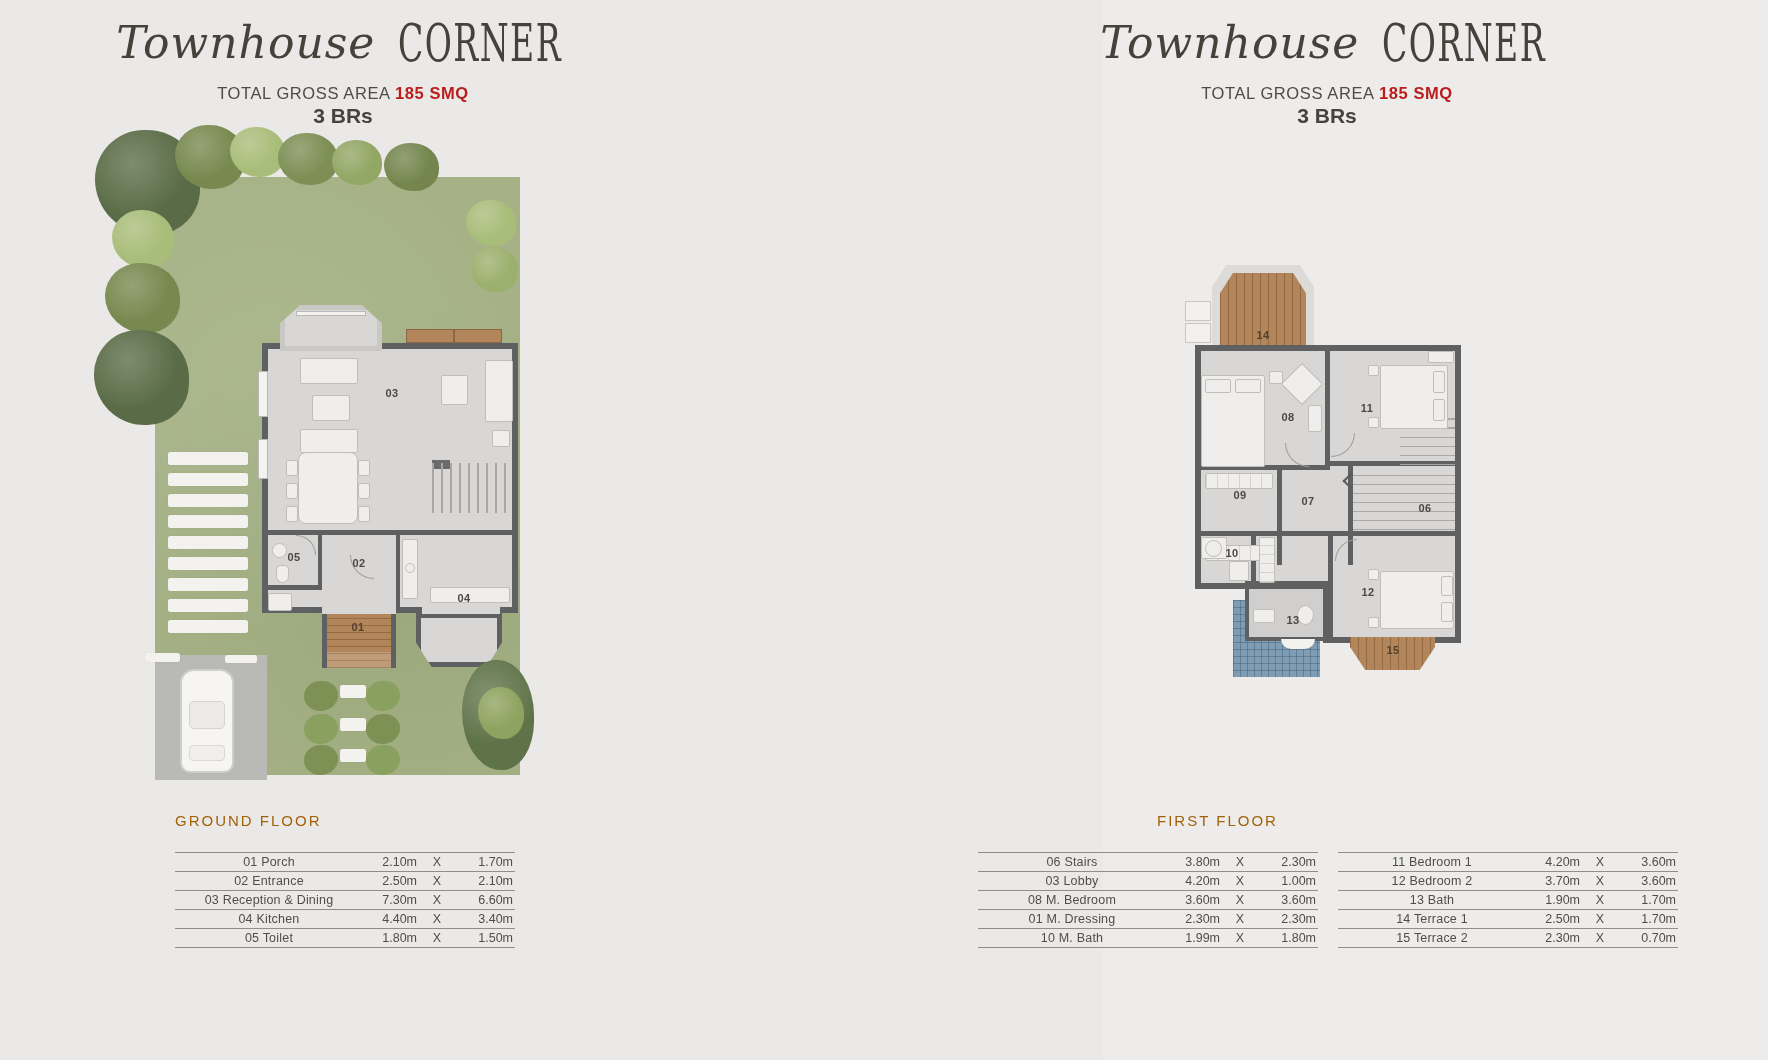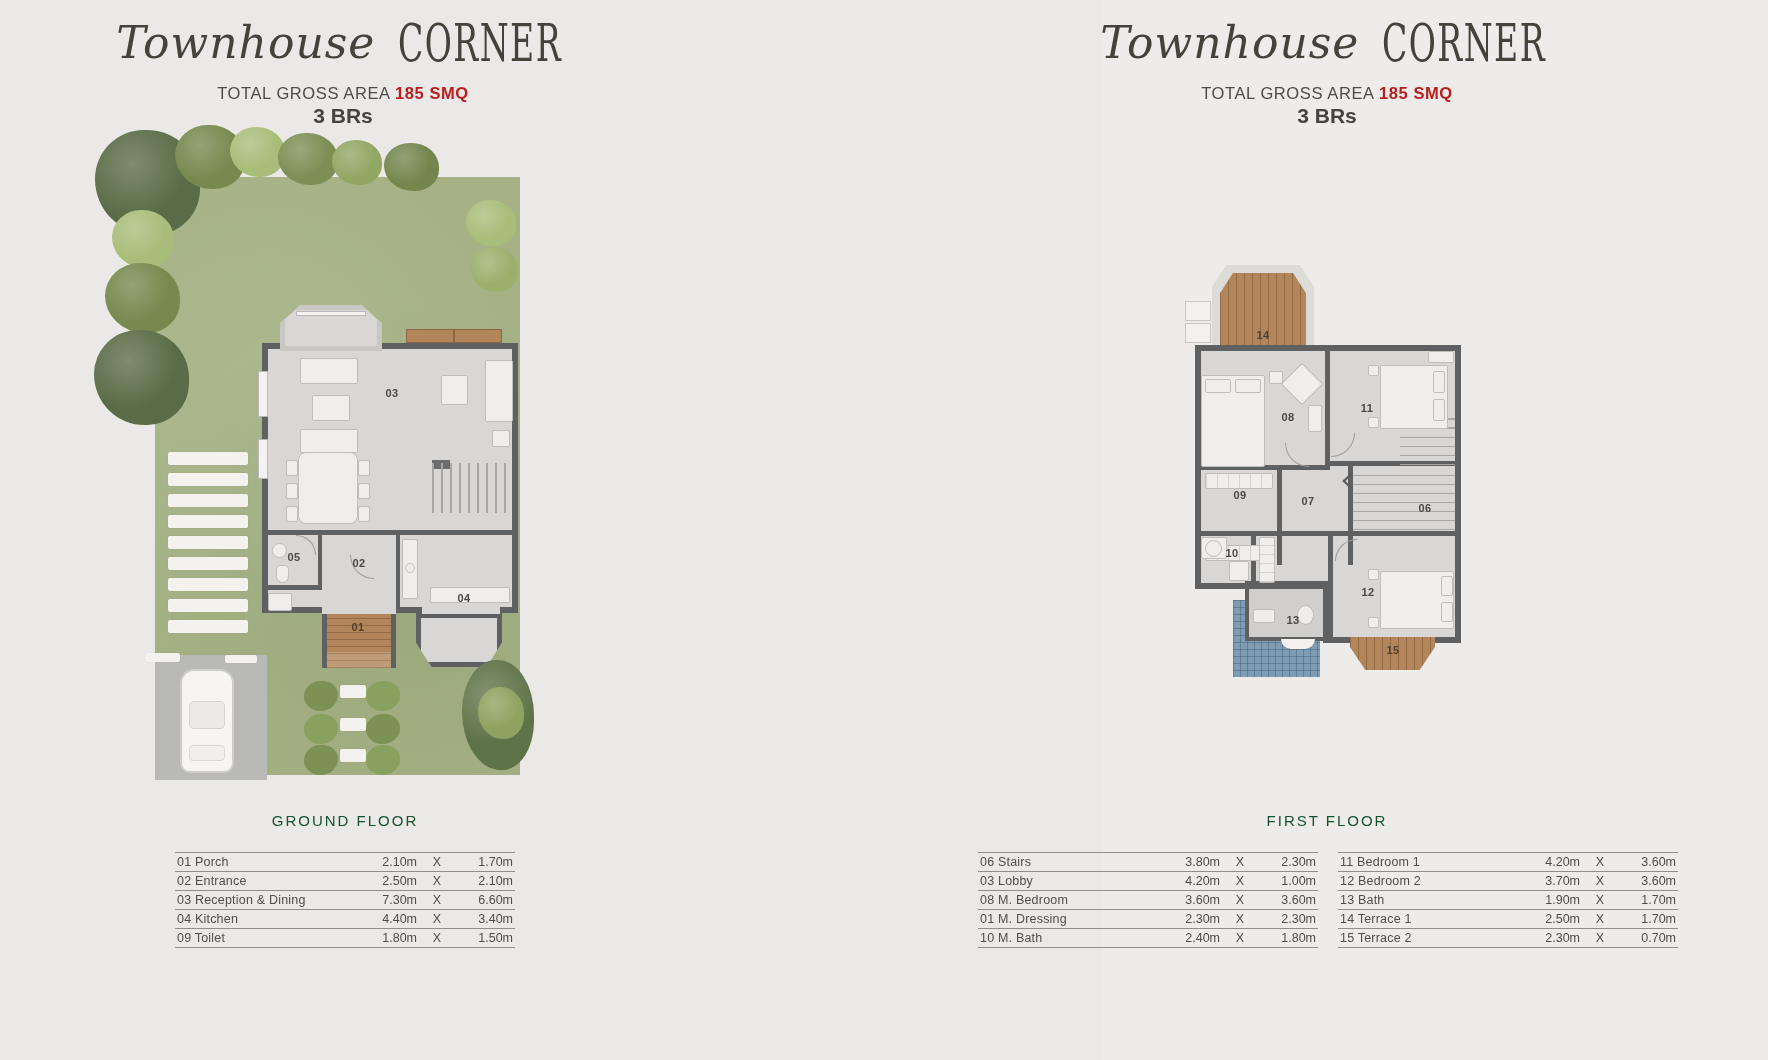--- a/index.html
+++ b/index.html
@@ -16,25 +16,25 @@
   .header{top:14px;width:470px;text-align:center;color:var(--ink)}
   .title-line{white-space:nowrap;line-height:58px}
   .t-script{font-family:"DejaVu Serif",serif;font-style:italic;font-size:44px;letter-spacing:1px}
   .t-caps{display:inline-block;font-family:"DejaVu Serif",serif;font-size:46px;letter-spacing:2px;
           transform:scale(.72,1.12);transform-origin:50% 60%;margin:0 -24px 0 -14px;vertical-align:-2px}
   .subtitle{font-size:16.5px;letter-spacing:.6px;color:#4c4b49;margin-top:2px}
   .subtitle b{font-weight:bold;color:#b91c1c}
   .brs{font-size:21px;font-weight:bold;color:#444340;margin-top:1px}
 
   
-  .floor-caption{top:812px;width:340px;text-align:center;font-size:15px;letter-spacing:2px;color:#14532d}
+  .floor-caption{top:812px;width:340px;font-size:15px;letter-spacing:2px;color:#a16207}
   .dtable{top:852px;width:340px;border-top:1px solid var(--table-line);font-size:12.5px;color:var(--table-ink)}
   .trow{display:flex;align-items:center;height:19px;border-bottom:1px solid var(--table-line);padding:0 2px}
   .tc{white-space:nowrap}
-  .tc.name{flex:1;text-align:left;letter-spacing:.2px}
+  .tc.name{flex:1;text-align:center;letter-spacing:.2px}
   .tc.dim{width:56px;text-align:right}
   .tc.sep{width:40px;text-align:center}
 
   
   .plan{position:absolute}
   .plan .abs{position:absolute}
   .room-label{width:28px;text-align:center;font-size:11px;font-weight:bold;color:#4a4947;letter-spacing:.5px;z-index:7}
   .room-label.on-wood{color:#53402d}
   .grass{background:var(--grass);
     background-image:radial-gradient(circle at 30% 35%,rgba(255,255,255,.07),transparent 55%),
@@ -308,21 +308,21 @@
     <span class="tc sep">X</span>
     <span class="tc dim">6.60m</span>
   </div>
   <div class="trow">
     <span class="tc name">04 Kitchen</span>
     <span class="tc dim">4.40m</span>
     <span class="tc sep">X</span>
     <span class="tc dim">3.40m</span>
   </div>
   <div class="trow">
-    <span class="tc name">09 Toilet</span>
+    <span class="tc name">05 Toilet</span>
     <span class="tc dim">1.80m</span>
     <span class="tc sep">X</span>
     <span class="tc dim">1.50m</span>
   </div>
 </div>
 
 <div class="abs dtable" style="left:978px">
   <div class="trow">
     <span class="tc name">06 Stairs</span>
     <span class="tc dim">3.80m</span>
@@ -342,21 +342,21 @@
     <span class="tc dim">3.60m</span>
   </div>
   <div class="trow">
     <span class="tc name">01 M. Dressing</span>
     <span class="tc dim">2.30m</span>
     <span class="tc sep">X</span>
     <span class="tc dim">2.30m</span>
   </div>
   <div class="trow">
     <span class="tc name">10 M. Bath</span>
-    <span class="tc dim">2.40m</span>
+    <span class="tc dim">1.99m</span>
     <span class="tc sep">X</span>
     <span class="tc dim">1.80m</span>
   </div>
 </div>
 
 <div class="abs dtable" style="left:1338px">
   <div class="trow">
     <span class="tc name">11 Bedroom 1</span>
     <span class="tc dim">4.20m</span>
     <span class="tc sep">X</span>

